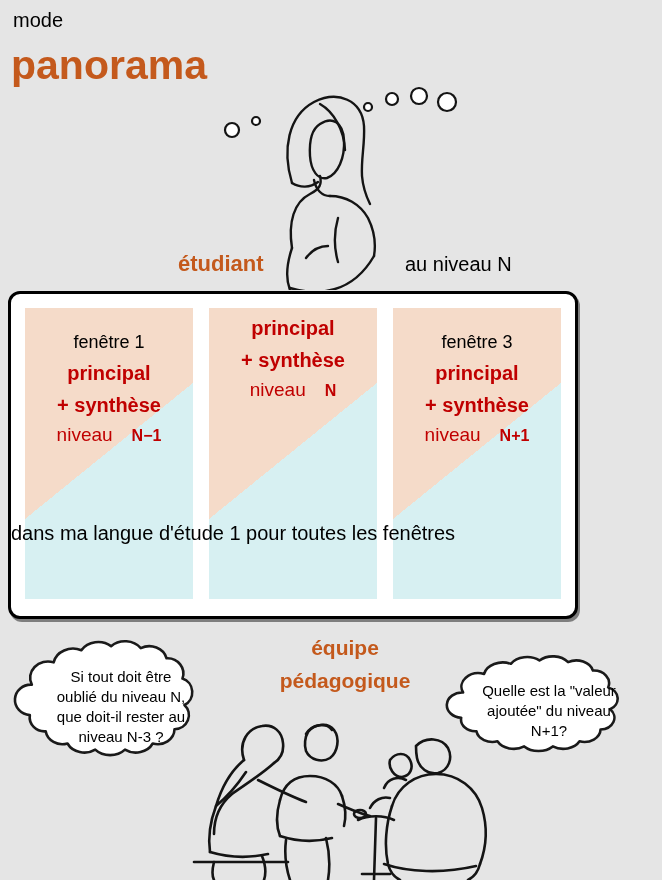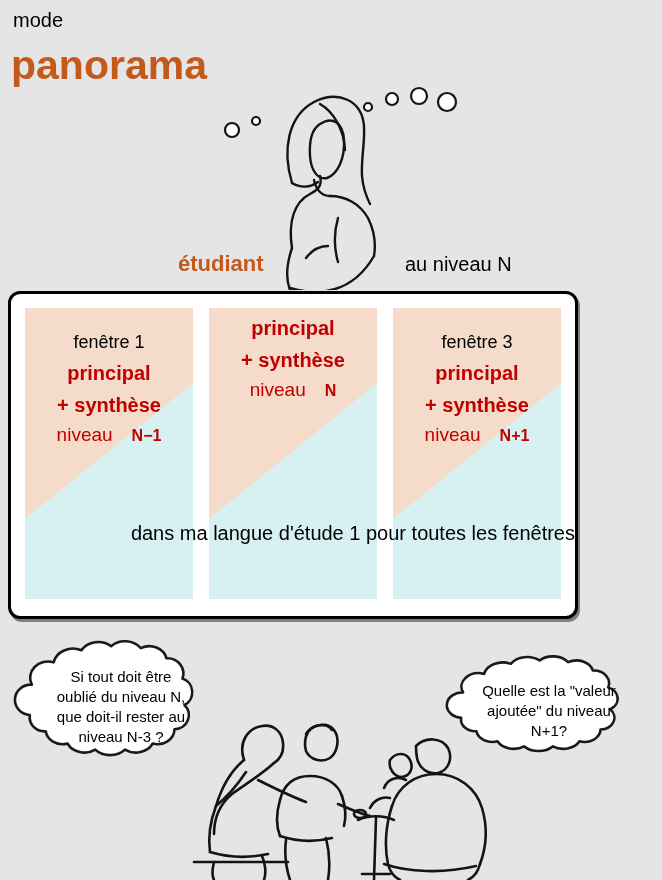--- a/index.html
+++ b/index.html
@@ -50,21 +50,21 @@
     flex:1; text-align:center;
     background:linear-gradient(141deg, var(--peach,#F5DBC9) 49.4%, var(--cyan,#D7F0F2) 49.4%);
   }
   .w-title { margin-top:24px; font-size:18px; color:#000; }
   .w-main  { margin-top:4px; font-size:20px; font-weight:bold; line-height:1.6;
              color:var(--accent-red,#C00000); white-space:pre-line; }
   .w-level { margin-top:3px; font-size:19px; color:var(--accent-red,#C00000);
              display:flex; justify-content:center; align-items:baseline; gap:19px; }
   .w-level .lvl { font-size:16px; font-weight:bold; }
   .panel-caption {
-    position:absolute; left:0; right:0; top:228px; text-align:right;
+    position:absolute; left:0; right:0; top:228px; text-align:left;
     font-size:20px; color:#000; z-index:2;
   }
 </style>
 </head>
 <body>
 
 <div class="canvas">
 
   <div class="mode-label">mode</div>
   <div class="page-title">panorama</div>
@@ -124,20 +124,22 @@
 + synthèse</div>
         <div class="w-level">
           <span>niveau</span>
           <span class="lvl">N+1</span>
         </div>
       </div>
     </div>
     <div class="panel-caption">dans ma langue d'étude 1 pour toutes les fenêtres</div>
   </div>
 
+  <div class="team-label">équipe
+pédagogique</div>
 
   <div class="cloud-wrap" style="left:12px; top:636px; width:218px; height:142px;">
     <svg viewBox="0 0 220 140" preserveAspectRatio="none">
       <path vector-effect="non-scaling-stroke" d="M18,78 a16,15 0 0 1 2,-30 a18,16 0 0 1 22,-22 a20,17 0 0 1 28,-12 a20,17 0 0 1 30,-4 a20,17 0 0 1 30,2 a18,16 0 0 1 26,10 a16,15 0 0 1 16,20 a14,14 0 0 1 2,26 a15,14 0 0 1 -10,24 a17,15 0 0 1 -22,14 a19,16 0 0 1 -28,6 a20,16 0 0 1 -30,0 a19,16 0 0 1 -28,-6 a17,15 0 0 1 -22,-12 a15,14 0 0 1 -16,-16 z"></path>
     </svg>
     <div class="cloud-text">Si tout doit être
 oublié du niveau N,
 que doit-il rester au
 niveau N-3 ?</div>
   </div>

